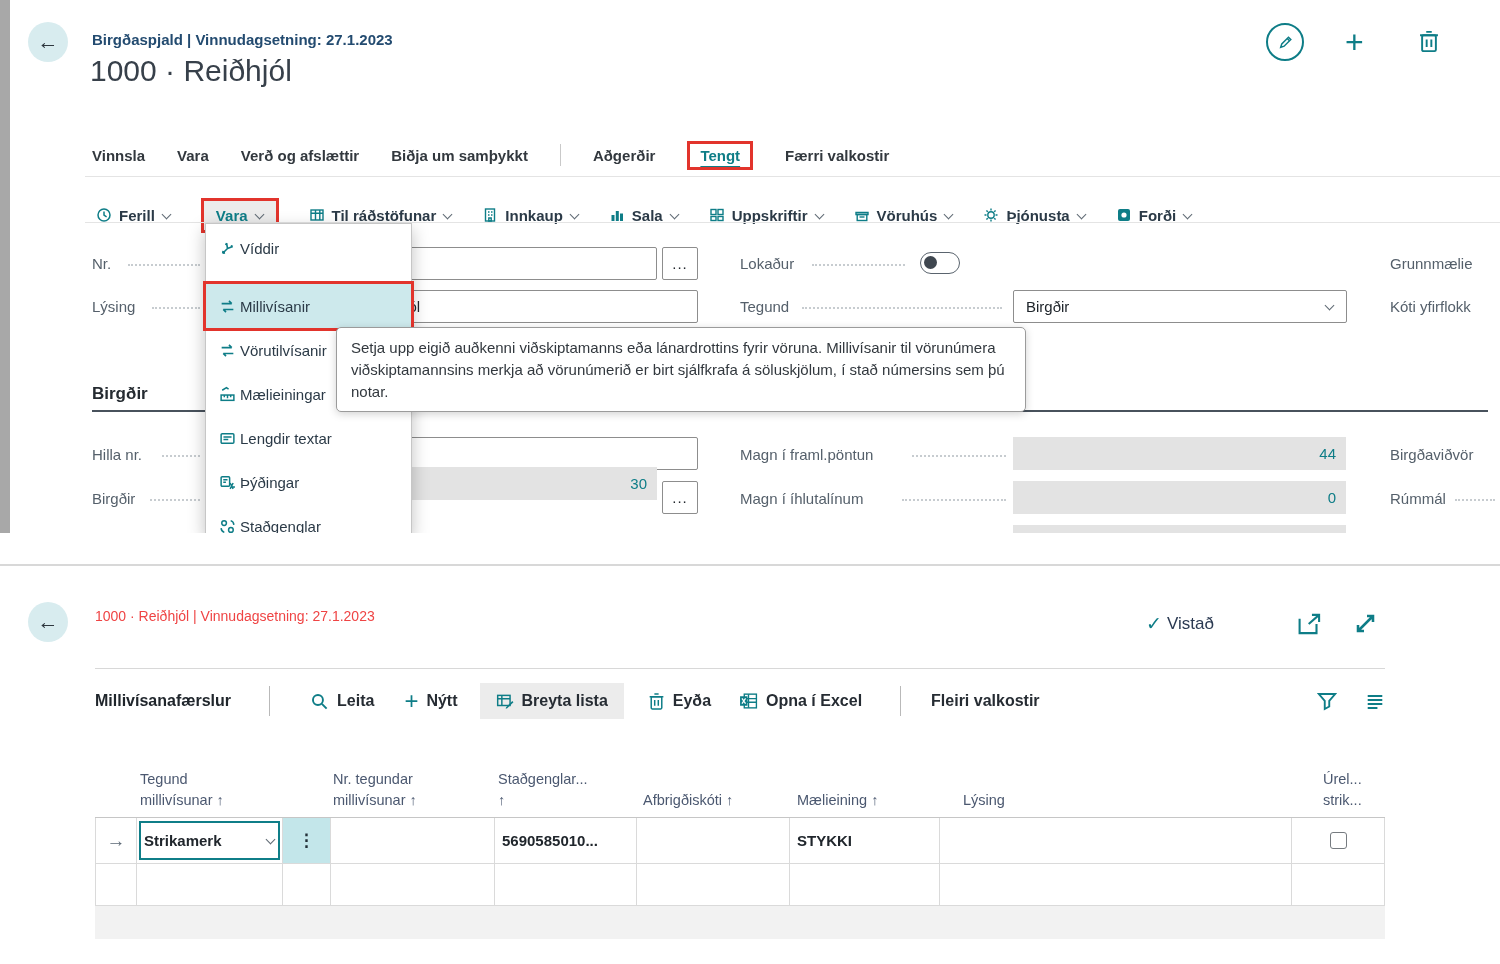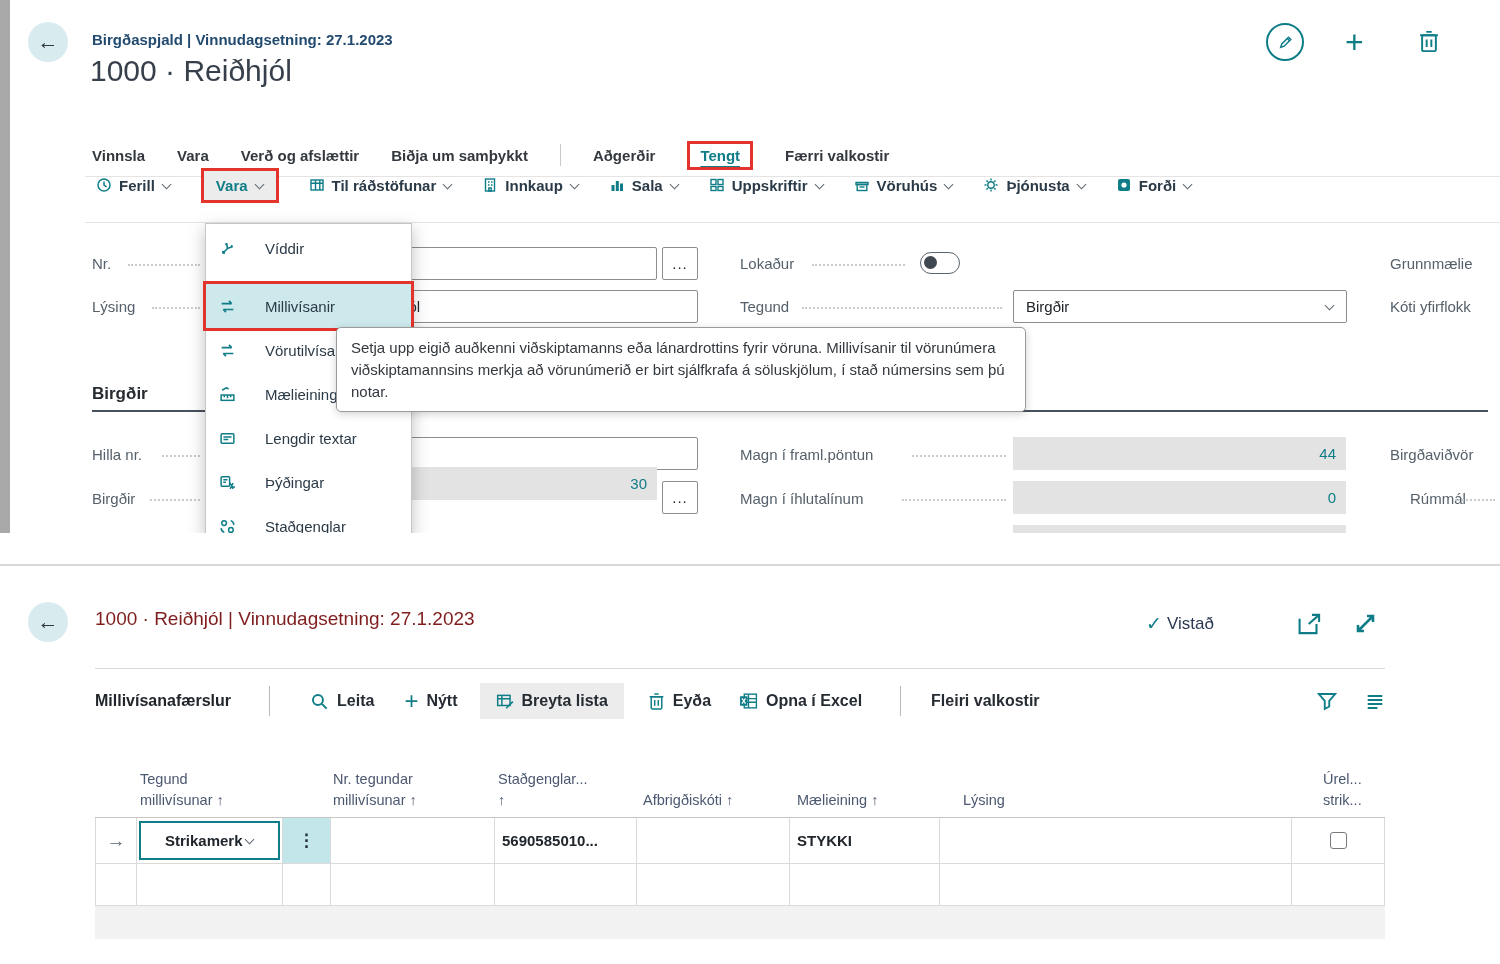--- a/index.html
+++ b/index.html
@@ -23,70 +23,70 @@
   #add-plus { left:1345px; top:24px; font-size:32px; font-weight:300; color:#0e7d87; line-height:36px; }
   #delete-top { left:1418px; top:29px; }
 
   #menubar { left:92px; top:138px; height:34px; display:flex; align-items:center; gap:32px; font-size:15px; font-weight:600; color:#32383e; }
   .menu-item { cursor:pointer; white-space:nowrap; }
   .menu-vdiv { width:1px; height:22px; background:#c9c9c9; }
   #menu-tengt { color:#0e7d87; text-decoration:underline; text-underline-offset:5px; border:3px solid #e2342c; padding:3px 10px; }
   #rule-under-menu { left:85px; top:176px; right:0; border-top:1px solid #e4e4e4; height:0; }
   #rule-under-actionbar { left:85px; top:222px; right:0; border-top:1px solid #e4e4e4; height:0; }
 
-  #actionbar { left:96px; top:164px; height:42px; display:flex; align-items:center; gap:30px; font-size:15px; font-weight:600; color:#2b3a47; }
+  #actionbar { left:96px; top:194px; height:42px; display:flex; align-items:center; gap:30px; font-size:15px; font-weight:600; color:#2b3a47; }
   .ab-item { display:flex; align-items:center; gap:7px; cursor:pointer; white-space:nowrap; }
   .ab-item svg { flex:0 0 auto; }
   #ab-vara { color:#0e7d87; background:#ececec; border:3px solid #e2342c; padding:6px 12px; }
   .chev { width:9px; height:9px; display:inline-block; position:relative; }
   .chev::before { content:""; position:absolute; left:1px; top:0; width:6px; height:6px; border-right:1.6px solid #5f6a74; border-bottom:1.6px solid #5f6a74; transform:rotate(45deg); }
 
   
   #vara-dropdown { left:205px; top:223px; width:207px; height:312px; background:#fff; border:1px solid #c6c6c6; box-shadow:0 6px 16px rgba(0,0,0,.25); z-index:20; padding-top:2px; }
-  .dd-item { height:44px; display:flex; align-items:center; gap:29px; padding-left:13px; font-size:15px; color:#2b3a47; cursor:pointer; }
+  .dd-item { height:44px; display:flex; align-items:center; gap:4px; padding-left:13px; font-size:15px; color:#2b3a47; cursor:pointer; }
   #dd-millivisanir { background:#cde9ec; outline:3px solid #e2342c;margin-top:14px; }
 
   
   #tooltip { left:336px; top:327px; width:690px; background:#fff; border:1px solid #9b9b9b; border-radius:5px; box-shadow:0 2px 8px rgba(0,0,0,.18); padding:9px 14px; font-size:15px; line-height:1.45; color:#32383e; z-index:30; }
 
   
   .flabel { position:absolute; font-size:15px; color:#55606b; white-space:nowrap; }
   .leader { position:absolute; height:0; border-bottom:2px dotted #c7ccd0; }
   .inputbox { position:absolute; height:33px; border:1px solid #8d8d8d; background:#fff; display:flex; align-items:center; padding:0 10px; font-size:15px; color:#20262c; border-radius:2px; }
   .readonly { border:none; background:#e3e3e3; justify-content:flex-end; color:#0e7d87; border-radius:0;padding-left:48px; }
   .lookup-btn { position:absolute; width:36px; height:33px; border:1px solid #8d8d8d; background:#fff; display:flex; align-items:center; justify-content:center; font-size:15px; letter-spacing:1px; color:#20262c; border-radius:2px; cursor:pointer; }
   .selectbox { position:absolute; height:33px; border:1px solid #8d8d8d; background:#fff; display:flex; align-items:center; justify-content:space-between; padding:0 12px; font-size:15px; color:#20262c; border-radius:2px; cursor:pointer; }
   .toggle { position:absolute; width:40px; height:22px; border:1.5px solid #5a646e; border-radius:11px; background:#fff; cursor:pointer; }
   .toggle .knob { position:absolute; left:3px; top:3px; width:13px; height:13px; border-radius:50%; background:#3f4750; }
 
   #section-birgdir-title { left:92px; top:384px; font-size:17px; font-weight:700; color:#252b31; }
   #section-birgdir-rule { left:92px; top:410px; right:12px; border-top:2px solid #48525c; height:0; }
 
   
   #bottom-panel { position:absolute; left:0; top:564px; width:1500px; height:373px; background:#fff; border-top:2px solid #d8d8d8; }
-  #list-title { left:95px; top:42px; font-size:19px; font-weight:400; color:#7f1d1d; }
+  #list-title { left:95px; top:42px; font-size:14px; font-weight:400; color:#ef4444; }
   #saved-indicator { left:1146px; top:46px; display:flex; align-items:center; gap:5px; font-size:17px; color:#2b3a52; }
   #saved-indicator .chk { color:#0e7d87; font-size:19px; }
   #list-divider { left:95px; top:102px; width:1290px; border-top:1px solid #d8d8d8; height:0; }
 
   #list-toolbar { left:95px; top:112px; width:1290px; height:46px; display:flex; align-items:center; font-size:16px; font-weight:600; color:#262c33; }
   .tb-item { display:flex; align-items:center; gap:8px; cursor:pointer; white-space:nowrap; }
   .tb-vdiv { width:1px; height:30px; background:#b9b9b9; }
   #btn-breyta { background:#ececec; padding:9px 16px; }
   #list-caption { font-size:16px; font-weight:700; color:#20262c; }
 
   
   #ref-table { position:absolute; left:95px; top:176px; width:1290px; }
   #thead { position:relative; height:76px; border-bottom:1px solid #c6c6c6; }
   .hcol { position:absolute; bottom:7px; font-size:14.5px; color:#4b5870; line-height:1.4; }
   .trow { display:flex; border-bottom:1px solid #dadada; }
   .td { border-right:1px solid #dadada; position:relative; display:flex; align-items:center; }
   .td:first-child { border-left:1px solid #dadada; }
   .row-marker { width:100%; text-align:center; color:#5b6975; font-size:19px; }
-  #cell-select { position:absolute; left:2px; top:3px; right:2px; bottom:3px; border:2px solid #0f7e88; background:#fff; display:flex; align-items:center; justify-content:space-between; padding:0 24px; font-size:15px; font-weight:600; color:#20262c; cursor:pointer; }
+  #cell-select { position:absolute; left:2px; top:3px; right:2px; bottom:3px; border:2px solid #0f7e88; background:#fff; display:flex; align-items:center; justify-content:space-between; padding:0 3px; font-size:15px; font-weight:600; color:#20262c; cursor:pointer; }
   #cell-dots { background:#c3e6ea; justify-content:center; font-size:17px; font-weight:700; color:#233038; cursor:pointer; }
   .cell-text { padding-left:7px; font-size:15px; font-weight:600; color:#20262c; }
   .checkbox { width:17px; height:17px; border:1.5px solid #767b80; border-radius:3px; background:#fff; margin:0 auto; cursor:pointer; }
   #table-footer-strip { position:absolute; left:95px; top:340px; width:1290px; height:33px; background:#f2f2f2; }
 
   svg.icon { display:block; }
 </style>
 </head>
 <body>
 
@@ -242,21 +242,21 @@
     <span class="leader" style="left:912px; top:455px; width:94px;"></span>
     <div class="inputbox readonly" style="left:1013px; top:437px; width:333px;">44</div>
 
     <span class="flabel" style="left:740px; top:490px;">Magn í íhlutalínum</span>
     <span class="leader" style="left:902px; top:499px; width:104px;"></span>
     <div class="inputbox readonly" style="left:1013px; top:481px; width:333px;">0</div>
 
     <div class="inputbox readonly" style="left:1013px; top:525px; width:333px;"></div>
 
     <span class="flabel" style="left:1390px; top:446px;">Birgðaviðvör</span>
-    <span class="flabel" style="left:1390px; top:490px;margin-left:20px;">Rúmmál</span>
+    <span class="flabel" style="left:1390px; top:490px;">Rúmmál</span>
     <span class="leader" style="left:1455px; top:499px; width:40px;"></span>
 
     <div class="abs" id="vara-dropdown">
       <div class="dd-item">
         <svg class="icon" width="17" height="17" viewBox="0 0 16 16" fill="none" stroke="#0e7d87" stroke-width="1.5">
             <path d="M8 8L3.5 12.5M8 8l5-1.8M8 8l-.8-5M3.5 12.5l.3-2.2M3.5 12.5l2.2-.3M13 6.2l-1.9-.9M7.2 3l-1 1.7"></path>
           </svg>
         <span>Víddir</span>
       </div>
       <div class="dd-item" id="dd-millivisanir">

